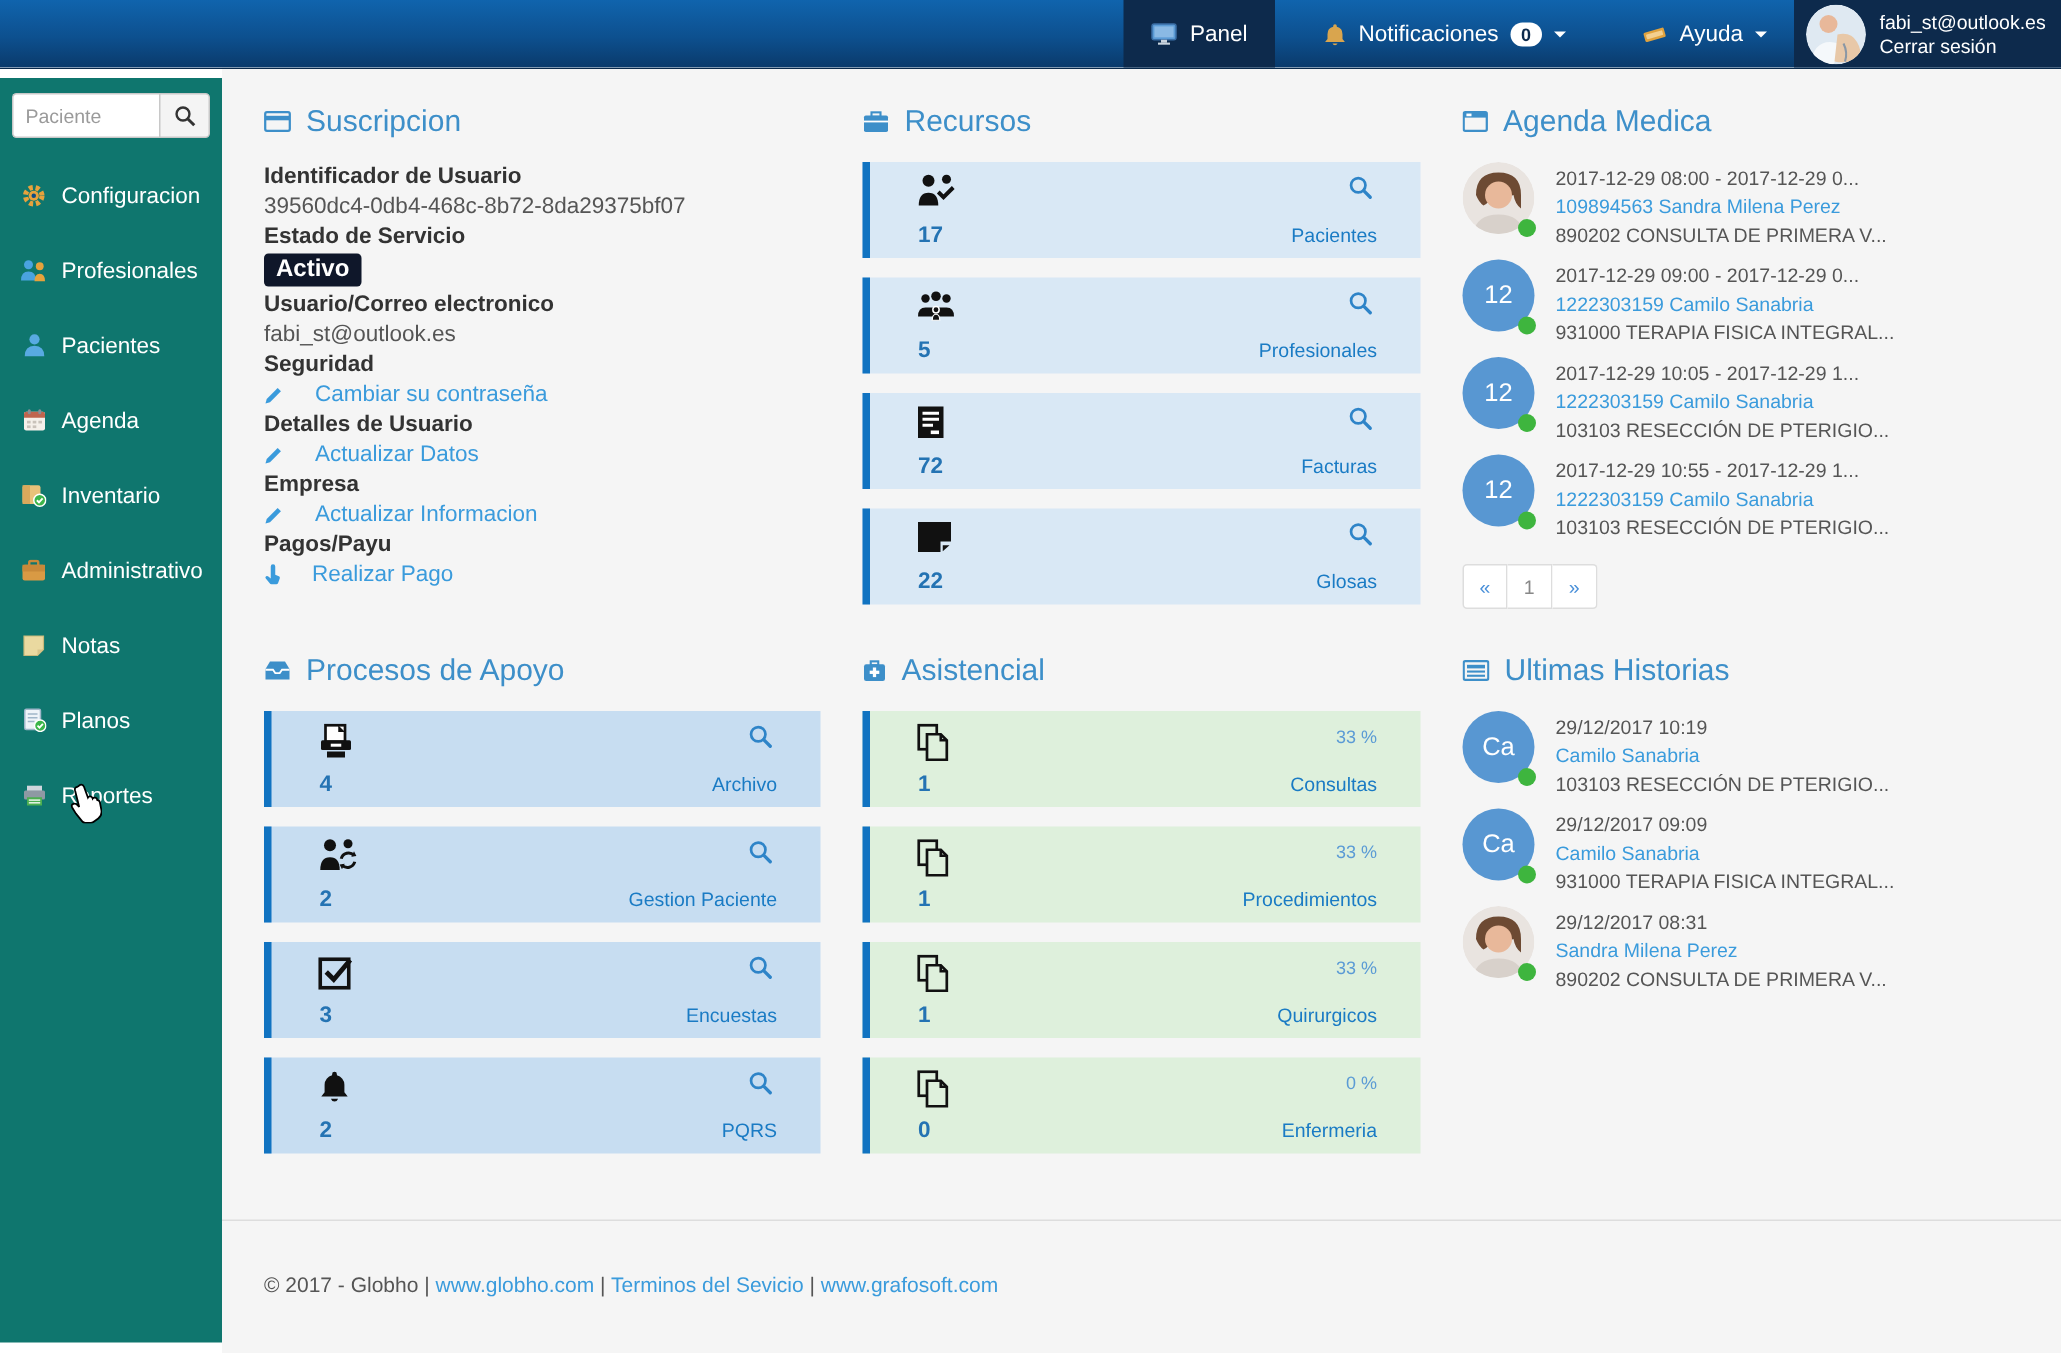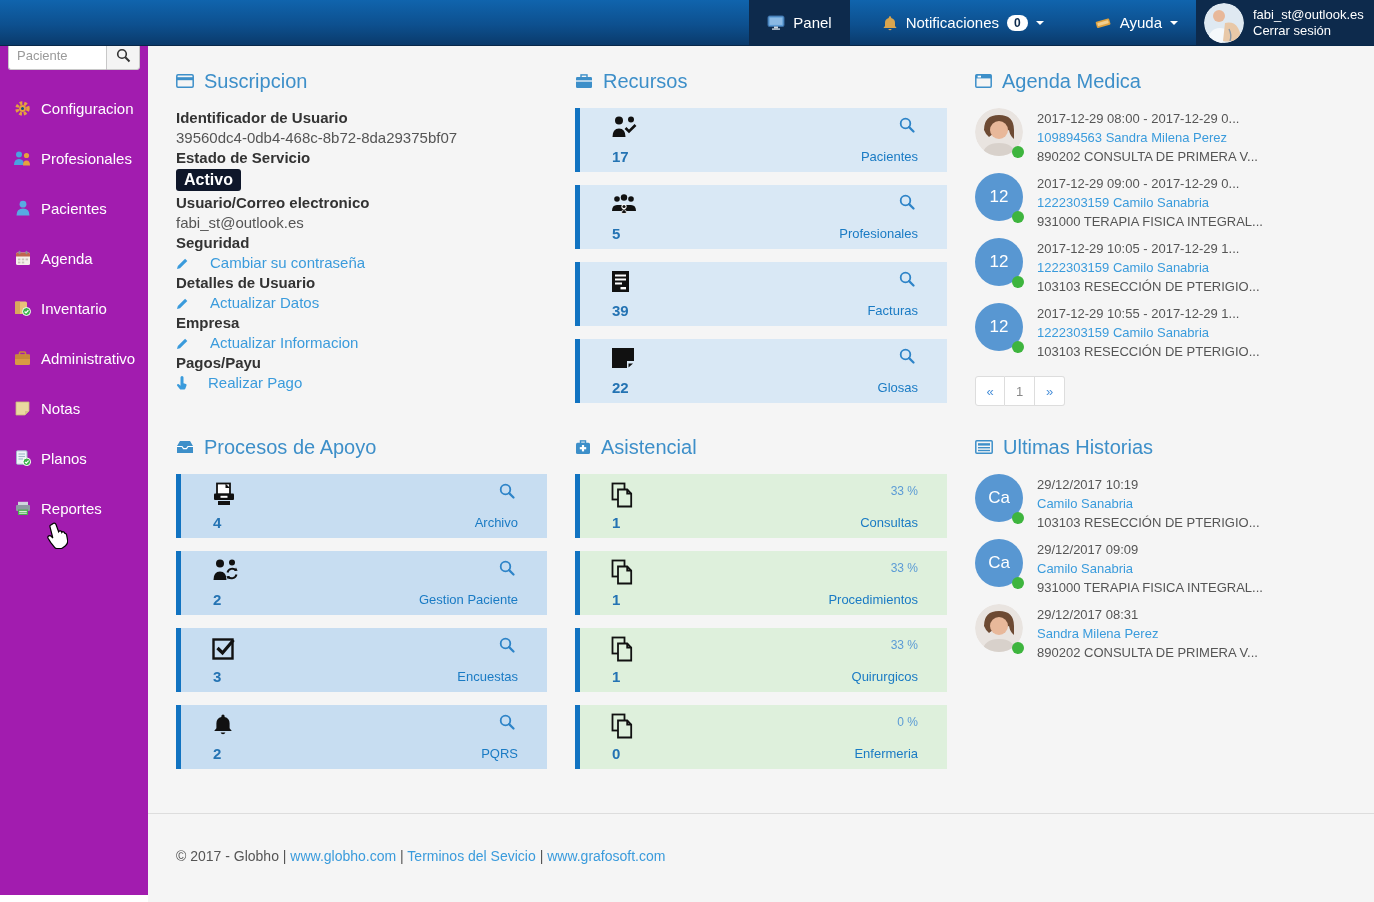--- a/index.html
+++ b/index.html
@@ -26,21 +26,21 @@
   .nav-gap { width:14px; }
   .nbadge { background:#fff; color:#0d2a4c; border-radius:10px; padding:1px 7px;
     font-size:12px; font-weight:bold; }
   .caret { width:0; height:0; border:4px solid transparent; border-top-color:#fff; margin-top:4px; }
   .user-block { background:#0d2a4c; display:flex; align-items:center;
     gap:9px; padding:0 8px 0 8px; width:178px; }
   .nav-avatar { width:40px; height:40px; border-radius:50%; overflow:hidden; flex:none; }
   .user-text { color:#fff; font-size:13px; line-height:16px; white-space:nowrap; overflow:hidden; }
   .user-text .logout { cursor:pointer; }
   
-  .sidebar { position:absolute; top:30px; left:0; width:148px; bottom:7px; background:#a21caf; z-index:10; }
+  .sidebar { position:absolute; top:52px; left:0; width:148px; bottom:7px; background:#0f766e; z-index:10; }
   .search-row { display:flex; margin:10px 8px 0; height:30px; }
   .search-row input { flex:1; min-width:0; border:1px solid #c8c8c8; border-right:none;
     border-radius:3px 0 0 3px; padding:0 8px; font-size:13px; color:#333; outline:none; }
   .search-row input::placeholder { color:#9a9a9a; }
   .search-btn { width:34px; background:#f4f4f4; border:1px solid #c8c8c8;
     border-radius:0 3px 3px 0; display:flex; align-items:center; justify-content:center; cursor:pointer; }
   .side-menu { margin-top:13px; }
   .side-item { display:flex; align-items:center; gap:9px; padding-left:13px;
     height:50px; color:#fff; font-size:15px; cursor:pointer; }
   .side-item .si { width:19px; display:flex; justify-content:center; flex:none; }
@@ -370,21 +370,21 @@
           <svg width="19" height="23" viewBox="0 0 19 23">
             <rect x="1" y="1" width="17" height="21" fill="#111"></rect>
             <g fill="#fff">
                 <rect x="4" y="4.5" width="11" height="2"></rect>
                 <rect x="4" y="8.5" width="11" height="2"></rect>
                 <rect x="4" y="12.5" width="7" height="2"></rect>
                 <rect x="9.5" y="17" width="5.5" height="2.4"></rect>
               </g>
           </svg>
         </span>
-        <span class="c-count" data-name="card-count">39</span>
+        <span class="c-count" data-name="card-count">72</span>
         <span class="c-zoom" data-name="magnifier-icon">
           <svg width="16" height="16" viewBox="0 0 16 16">
               <circle cx="6.5" cy="6.5" r="4.8" fill="none" stroke="#2e84c8" stroke-width="1.8"></circle>
               <line x1="10.1" y1="10.1" x2="14.5" y2="14.5" stroke="#2e84c8" stroke-width="2.2" stroke-linecap="round"></line>
             </svg>
         </span>
         <span class="c-label" data-name="card-link">Facturas</span>
       </div>
 
       <div class="card card-blue1" data-name="recursos-card-glosas">

